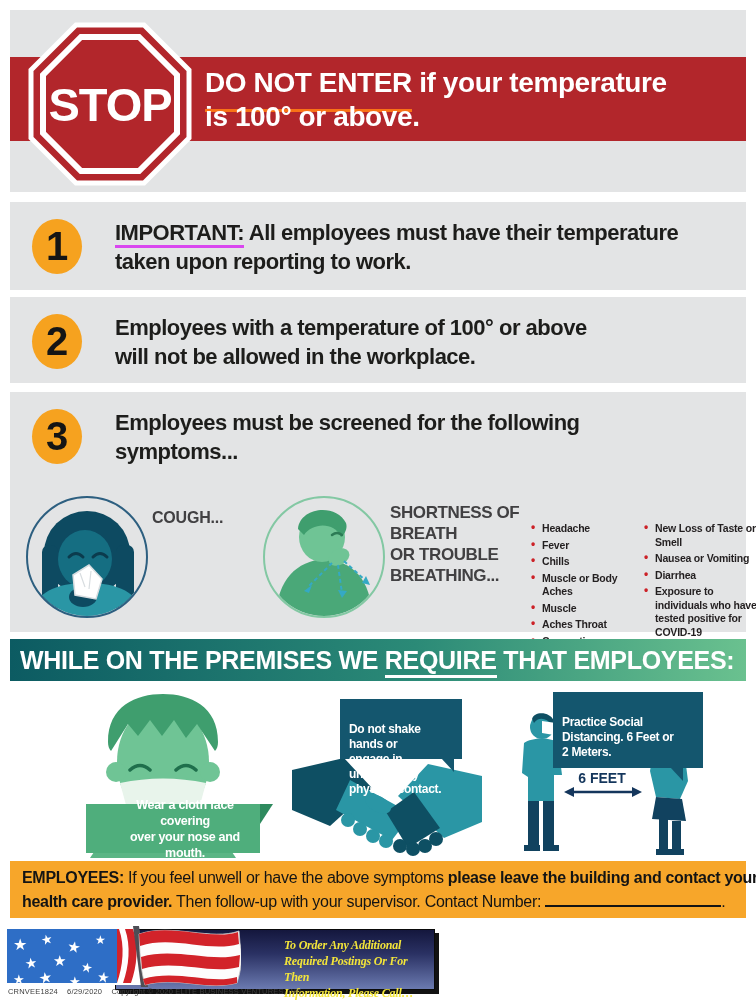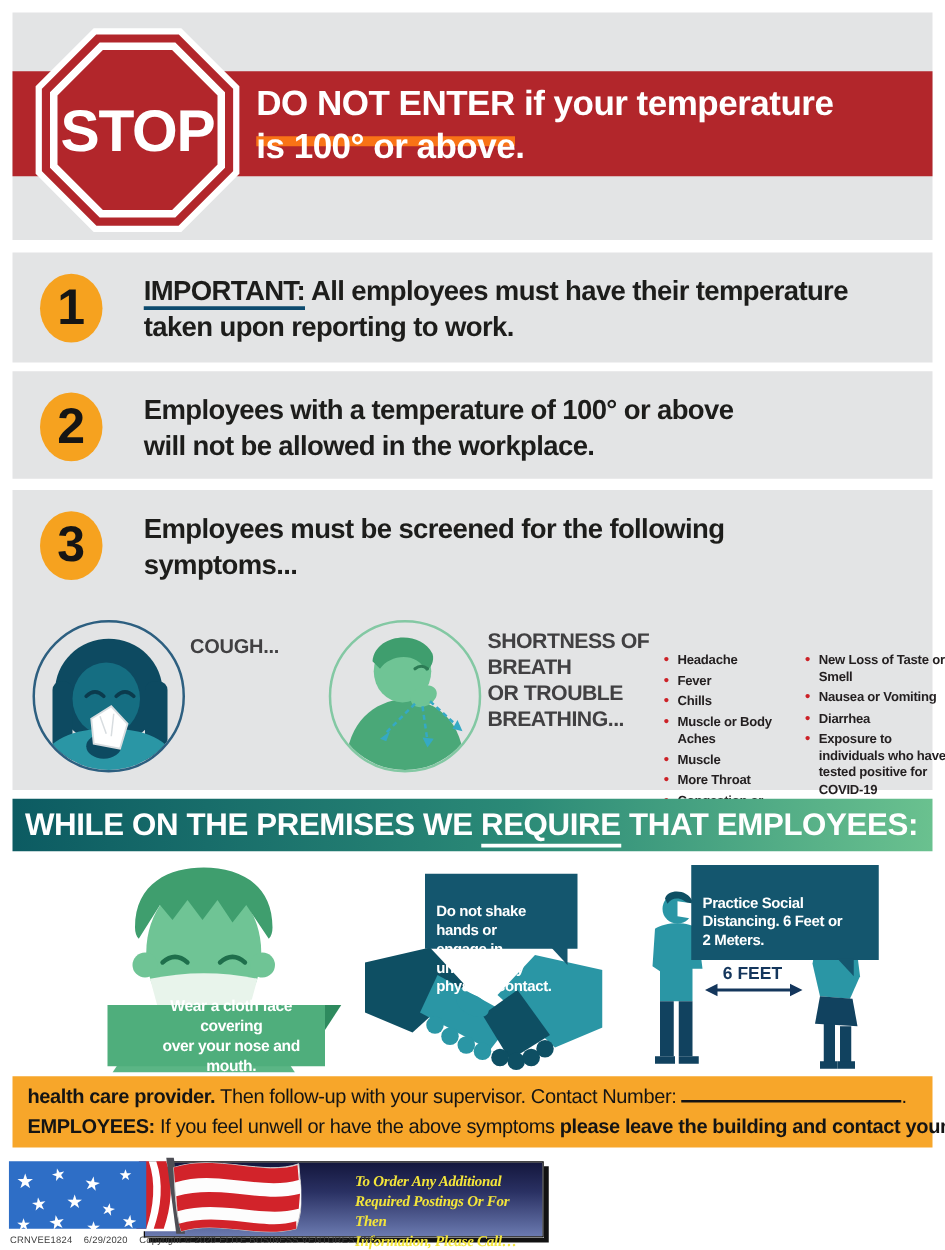--- a/index.html
+++ b/index.html
@@ -6,33 +6,33 @@
   .page{position:relative;width:756px;height:1000px;background:#fff;overflow:hidden;
         font-family:"Liberation Sans",sans-serif;}
   .gray{position:absolute;left:10px;width:736px;background:#e3e4e5;}
 
   
   .hdr-gray{top:10px;height:182px;}
   .red-band{position:absolute;left:10px;top:57px;width:736px;height:84px;background:#b2262b;}
   .stop-svg{position:absolute;left:28px;top:22px;}
   .hdr-text{position:absolute;left:205px;top:66px;color:#fff;font-weight:bold;
             font-size:28px;line-height:34px;letter-spacing:-0.4px;}
-  .wu{border-bottom:8px solid #f97316;padding-bottom:11px;}
+  .wu{border-bottom:3px solid #f97316;padding-bottom:11px;}
 
   
   .step{position:absolute;left:10px;width:736px;background:#e3e4e5;}
   .step1{top:202px;height:88px;}
   .step2{top:297px;height:86px;}
   .step3{top:392px;height:240px;}
   .badge{position:absolute;left:22px;top:17px;width:50px;height:55px;border-radius:50%;
          background:#f6a21f;display:flex;align-items:center;justify-content:center;
          color:#151515;font-size:40px;font-weight:bold;}
   .step-text{position:absolute;left:105px;top:16px;color:#1d1d1b;font-weight:bold;
              font-size:22px;line-height:29px;letter-spacing:-0.5px;}
-  .bu{border-bottom:3px solid #0c4a6e;padding-bottom:0px;}
+  .bu{border-bottom:3px solid #d946ef;padding-bottom:0px;}
 
   
   .circ-svg{position:absolute;}
   .cough-label{position:absolute;left:142px;top:117px;font-size:16px;font-weight:bold;
                color:#414042;letter-spacing:-0.2px;}
   .breath-label{position:absolute;left:380px;top:110px;font-size:17px;font-weight:bold;
                 color:#414042;letter-spacing:-0.4px;line-height:21px;white-space:pre-line;}
   .symlist{position:absolute;top:114px;margin:16px;padding:0;list-style:none;
            font-size:10.5px;font-weight:bold;color:#231f20;line-height:13.5px;letter-spacing:-0.2px;}
   .symlist li{position:relative;padding-left:11px;margin-bottom:3px;}
@@ -170,21 +170,21 @@
 BREATH
 OR TROUBLE
 BREATHING...</div>
 
     <ul class="symlist col1">
       <li>Headache</li>
       <li>Fever</li>
       <li>Chills</li>
       <li>Muscle or Body Aches</li>
       <li>Muscle</li>
-      <li>More Throat</li>
+      <li>Aches Throat</li>
       <li>Congestion or Runny Nose</li>
     </ul>
     <ul class="symlist col2">
       <li>New Loss of Taste or Smell</li>
       <li>Nausea or Vomiting</li>
       <li>Diarrhea</li>
       <li>Exposure to individuals who have tested positive for COVID-19</li>
     </ul>
   </div>
 
@@ -258,22 +258,22 @@
     <polygon points="155,28 168,26 168,40 157,38" fill="#ffffff"></polygon>
     <path d="M152,50 C162,44 178,46 182,52 L186,84 L178,102 L154,100 L148,74 Z" fill="#2a96a5"></path>
     <polygon points="154,100 180,102 184,124 150,122" fill="#11425f"></polygon>
     <rect x="157" y="122" width="9" height="32" fill="#11425f"></rect>
     <rect x="170" y="124" width="9" height="30" fill="#11425f"></rect>
     <rect x="154" y="152" width="14" height="6" fill="#11425f"></rect>
     <rect x="168" y="152" width="14" height="6" fill="#11425f"></rect>
   </svg>
 
   <div class="yellow-banner">
+    <div class="ln"><b>EMPLOYEES:</b><span> If you feel unwell or have the above symptoms </span><b>please leave the building and contact your</b></div>
     <div class="ln"><b>health care provider.</b><span> Then follow-up with your supervisor. Contact Number: </span><span class="blank"></span><span>.</span></div>
-    <div class="ln"><b>EMPLOYEES:</b><span> If you feel unwell or have the above symptoms </span><b>please leave the building and contact your</b></div>
   </div>
 
   <div class="order-box">
     <div class="order-text">To Order Any Additional
 Required Postings Or For Then
 Information, Please Call…</div>
   </div>
 
   <svg class="flag-svg" width="234" height="62" viewBox="0 0 234 62">
     <polygon points="100,3 132,3 136,59 104,59" fill="#ffffff"></polygon>

